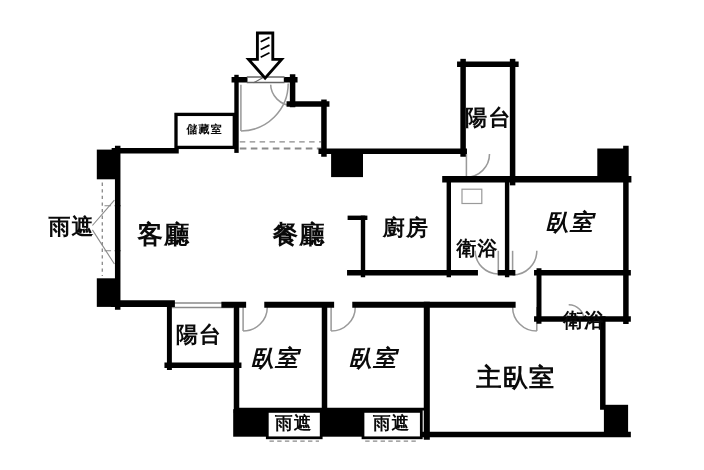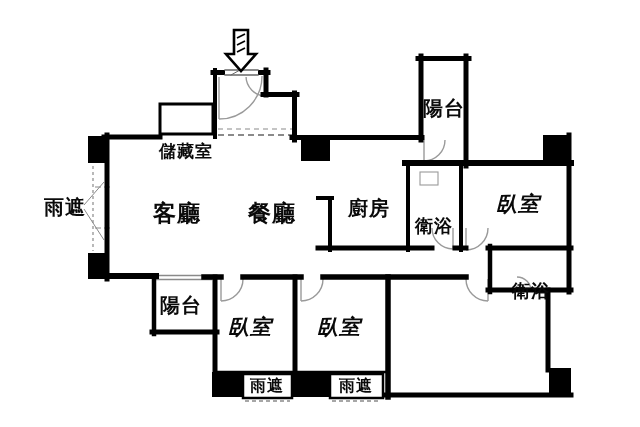--- a/index.html
+++ b/index.html
@@ -19,21 +19,21 @@
     letter-spacing:1px;
     font-weight:600;
     line-height:1;
     user-select:none;
   }
   .fs24{font-size:23px;}
   .fs22{font-size:21px;font-style:italic;}
   .fs21{font-size:20px;text-align:right;}
   .fs19{font-size:18px;margin-top:22px;}
   .fs17{font-size:16px;}
-  .fs16{font-size:17px;margin-top:32px;}
+  .fs16{font-size:10px;}
 </style>
 </head>
 <body>
 
 <div id="plan">
 
   <svg width="640" height="427" viewBox="0 0 640 427">
 
     <g stroke="#9a9a9a" stroke-width="1.4" fill="none">
 
@@ -151,27 +151,28 @@
       <polygon points="234,30 248,30 248,54 256,54 241,71 226,54 234,54" fill="#fff" stroke="#000" stroke-width="2.6" stroke-linejoin="miter"></polygon>
       <g stroke="#000" stroke-width="1.6">
         <line x1="237" y1="38" x2="245" y2="34"></line>
         <line x1="237" y1="45" x2="245" y2="41"></line>
         <line x1="237" y1="52" x2="245" y2="48"></line>
       </g>
     </g>
   </svg>
 
   <div class="room-label fs21" style="left:65px;top:207px;">雨遮</div>
-  <div class="room-label fs24" style="left:177px;top:213px;text-align:center;">客廳</div>
+  <div class="room-label fs24" style="left:149px;top:213px;text-align:center;">客廳</div>
   <div class="room-label fs24" style="left:272px;top:213px;">餐廳</div>
   <div class="room-label fs16" style="left:186px;top:119px;">儲藏室</div>
   <div class="room-label fs21" style="left:444px;top:108px;">陽台</div>
   <div class="room-label fs21" style="left:369px;top:208px;">廚房</div>
   <div class="room-label fs19" style="left:434px;top:204px;">衛浴</div>
   <div class="room-label fs22" style="left:518px;top:203px;">臥室</div>
   <div class="room-label fs19" style="left:531px;top:269px;">衛浴</div>
   <div class="room-label fs21" style="left:181px;top:305px;">陽台</div>
   <div class="room-label fs22" style="left:250px;top:326px;">臥室</div>
   <div class="room-label fs22" style="left:339px;top:326px;">臥室</div>
+  <div class="room-label fs24" style="left:469px;top:343px;">主臥室</div>
   <div class="room-label fs17" style="left:267px;top:386px;">雨遮</div>
   <div class="room-label fs17" style="left:356px;top:386px;">雨遮</div>
 
 </div>
 
 </body></html>

